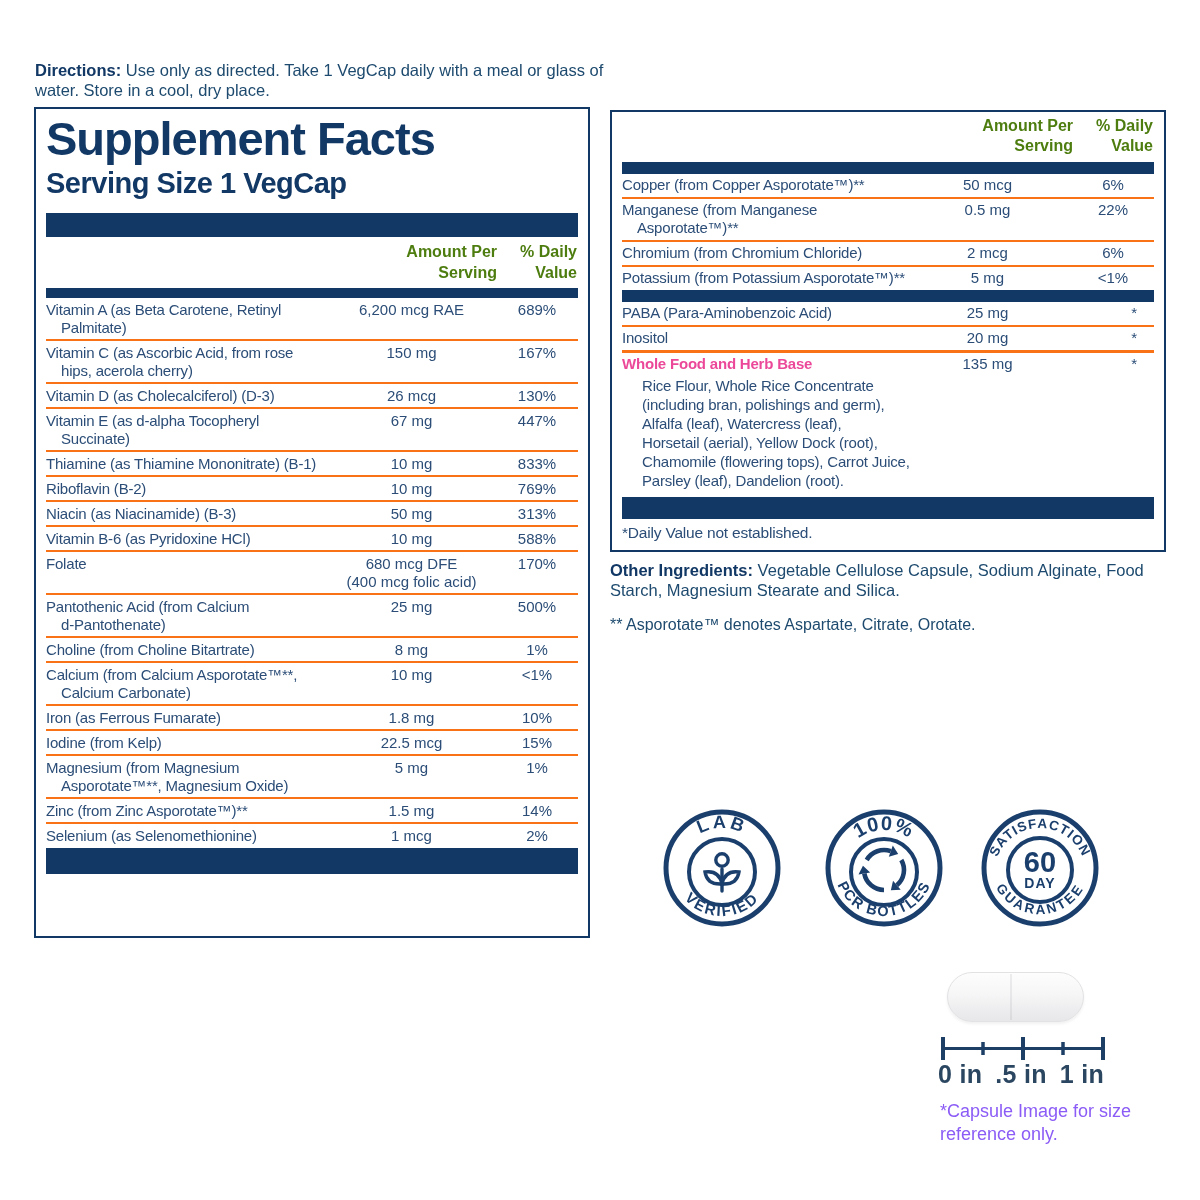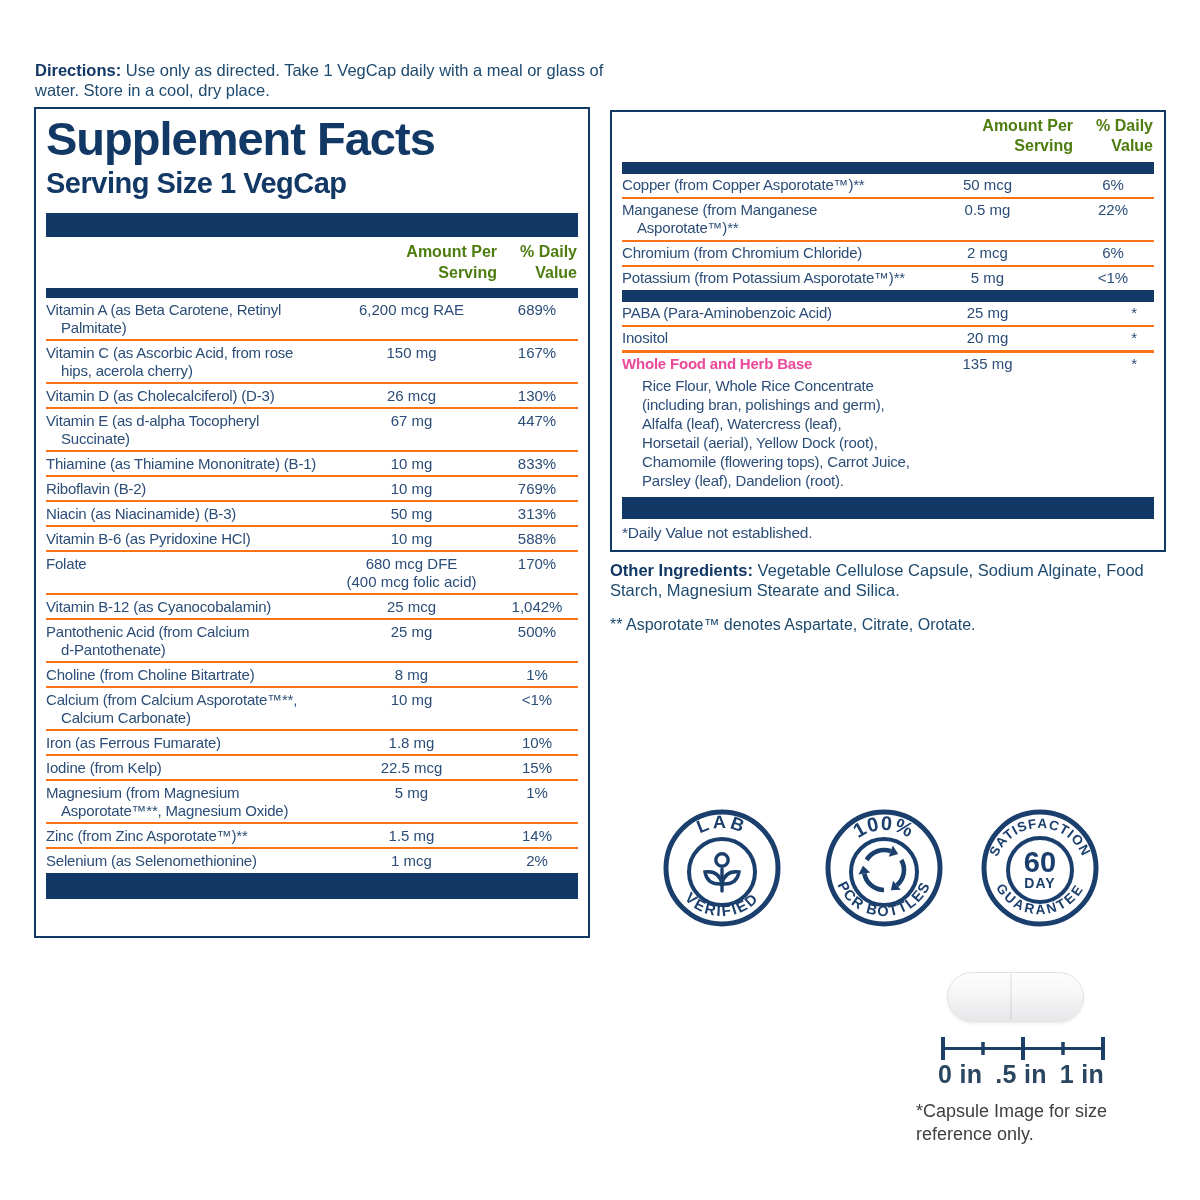--- a/index.html
+++ b/index.html
@@ -93,22 +93,22 @@
     content:""; position:absolute; left:46%; top:1px; bottom:1px; width:2px;
     background:rgba(120,120,130,0.12);
   }
   #ruler { left:938px; top:1035px; }
   #ruler-labels {
     left:938px; top:1060px; width:166px;
     display:flex; justify-content:space-between;
     font-size:25px; font-weight:bold; color:#2b4660; letter-spacing:0.3px;
   }
   #capsule-note {
-    left:916px; top:1100px; width:220px;
-    font-size:18px; line-height:1.3; color:#404040;
+    left:940px; top:1100px; width:220px;
+    font-size:18px; line-height:1.3; color:#8b5cf6;
   }
 </style>
 </head>
 <body>
 
 <div class="abs" id="directions">
   <b>Directions:</b>
   <span>Use only as directed. Take 1 VegCap daily with a meal or glass of water. Store in a cool, dry place.</span>
 </div>
 
@@ -202,29 +202,20 @@
       </div>
       <div class="grid t-row">
         <div class="c-name">
           <div>Folate</div>
         </div>
         <div class="c-amt">
           <div>680 mcg DFE</div>
           <div>(400 mcg folic acid)</div>
         </div>
         <div class="c-dv">170%</div>
-      </div>
-      <div class="grid t-row">
-        <div class="c-name">
-          <div>Vitamin B-12 (as Cyanocobalamin)</div>
-        </div>
-        <div class="c-amt">
-          <div>25 mcg</div>
-        </div>
-        <div class="c-dv">1,042%</div>
       </div>
       <div class="grid t-row">
         <div class="c-name">
           <div>Pantothenic Acid (from Calcium</div>
           <div class="name2">d-Pantothenate)</div>
         </div>
         <div class="c-amt">
           <div>25 mg</div>
         </div>
         <div class="c-dv">500%</div>

